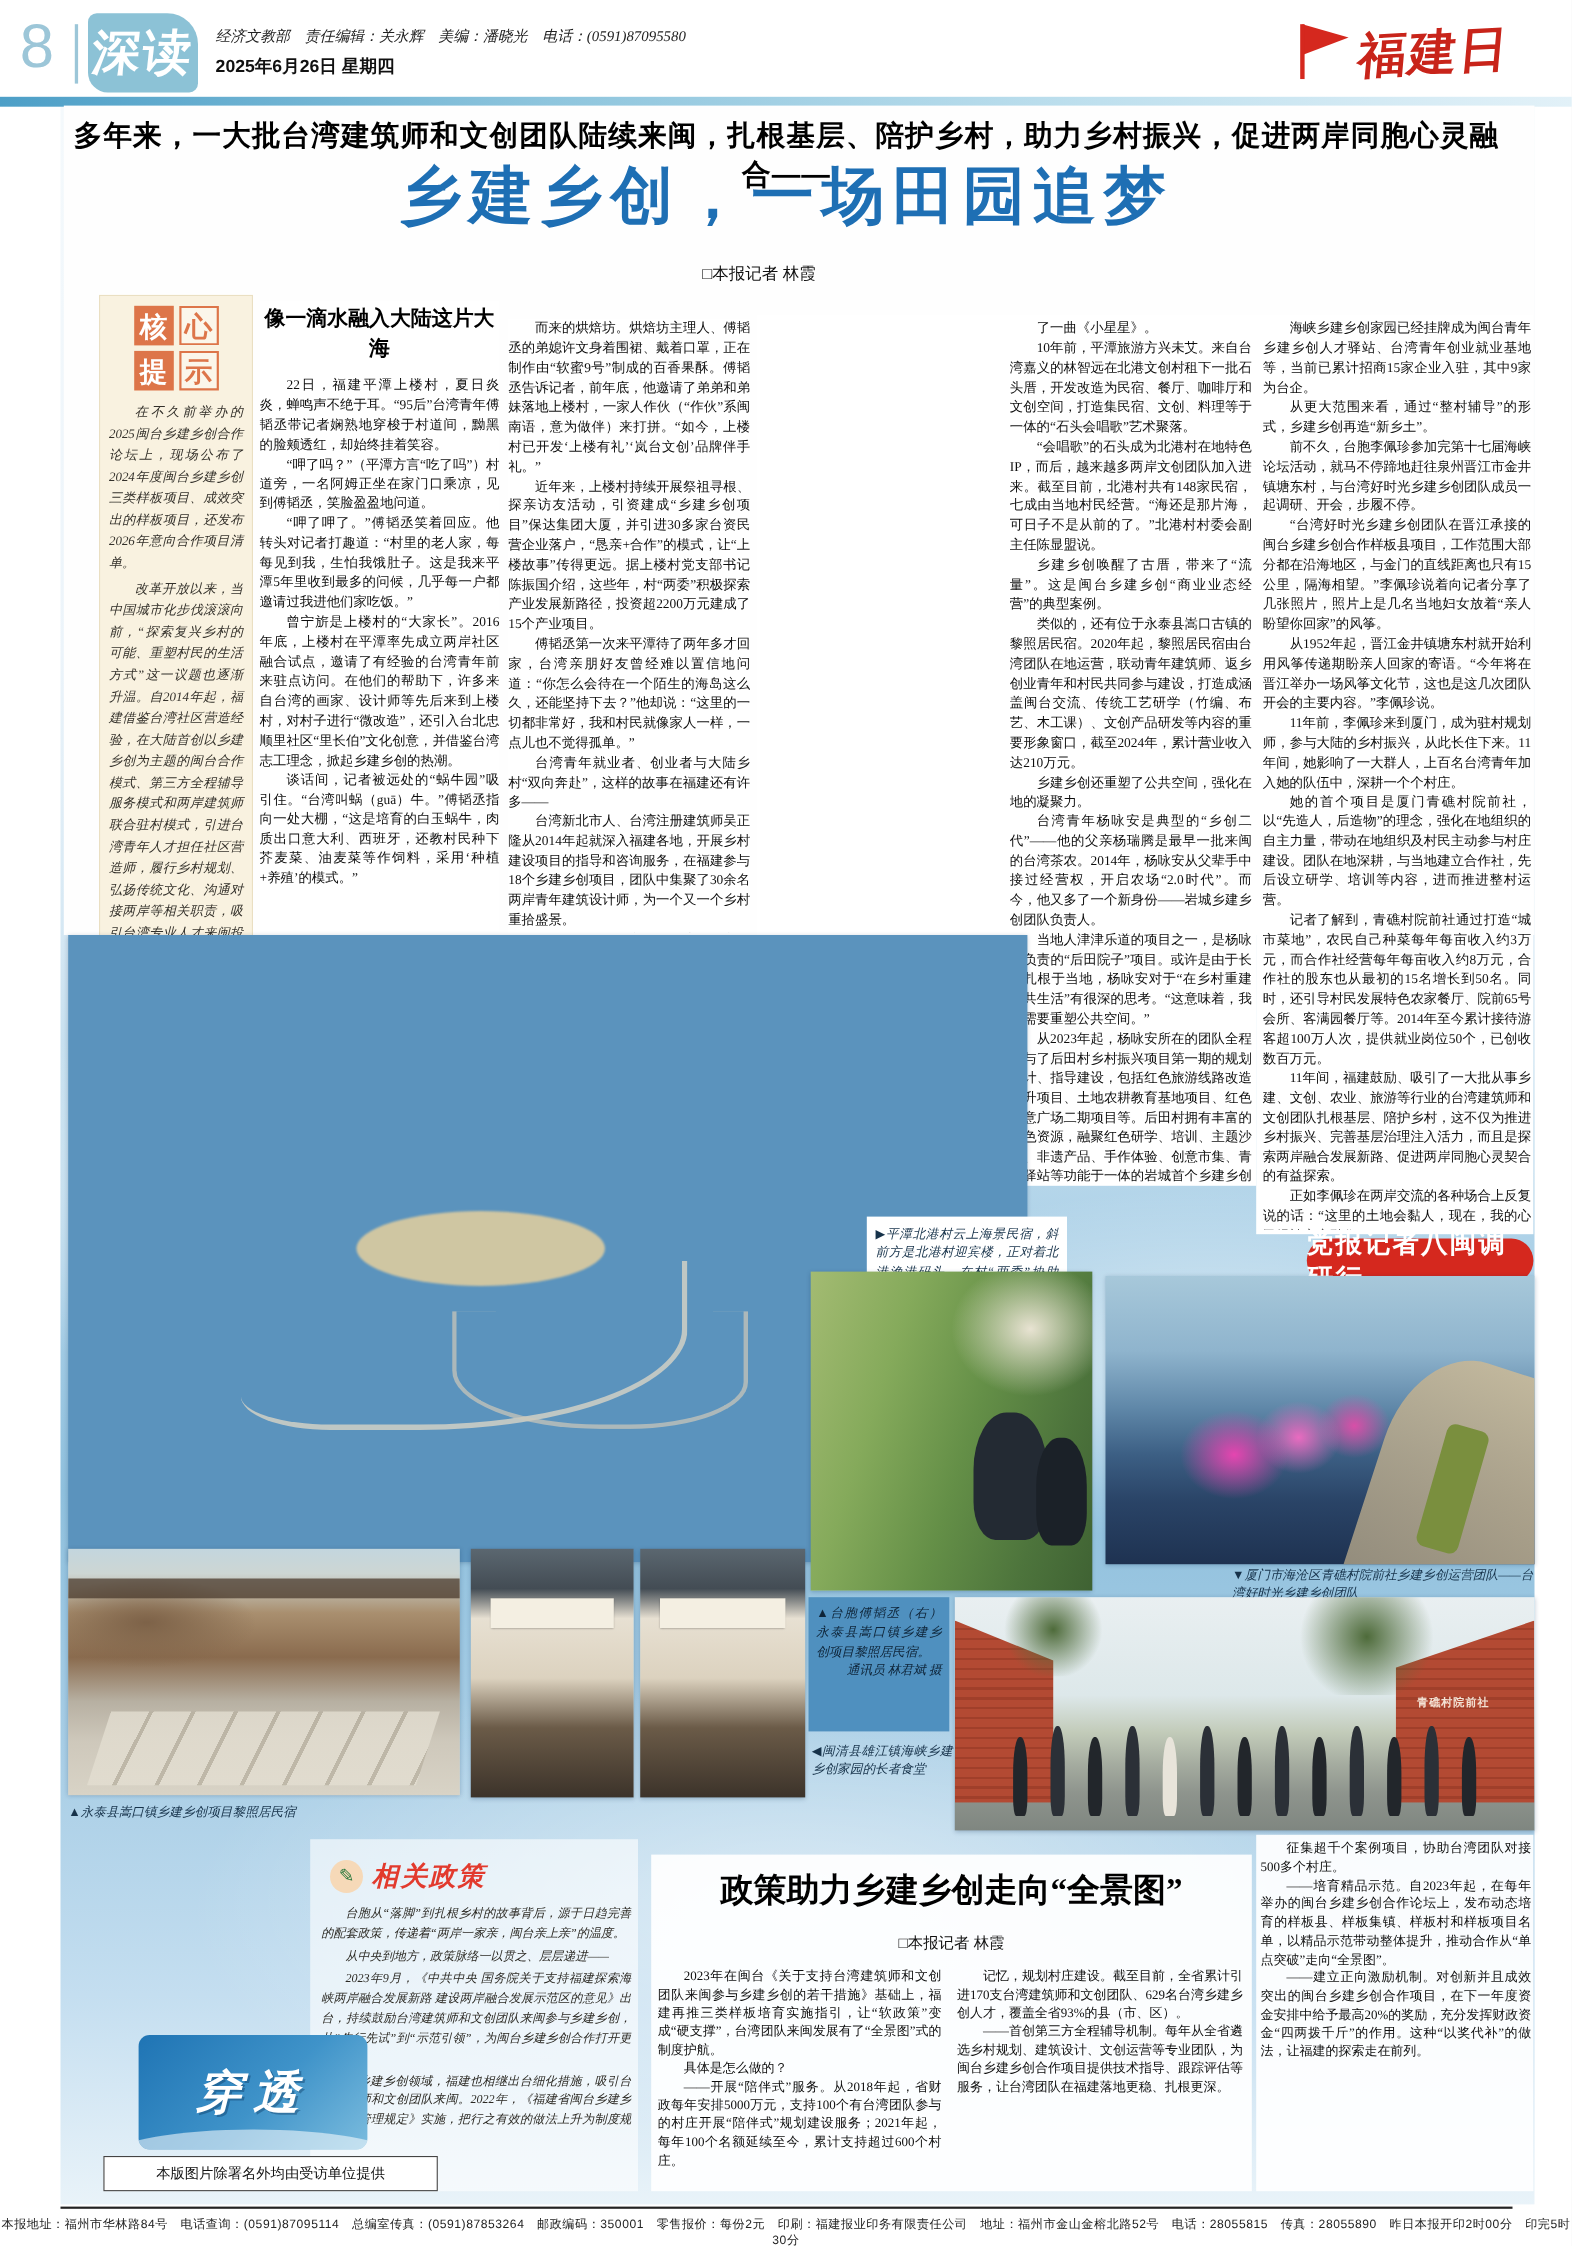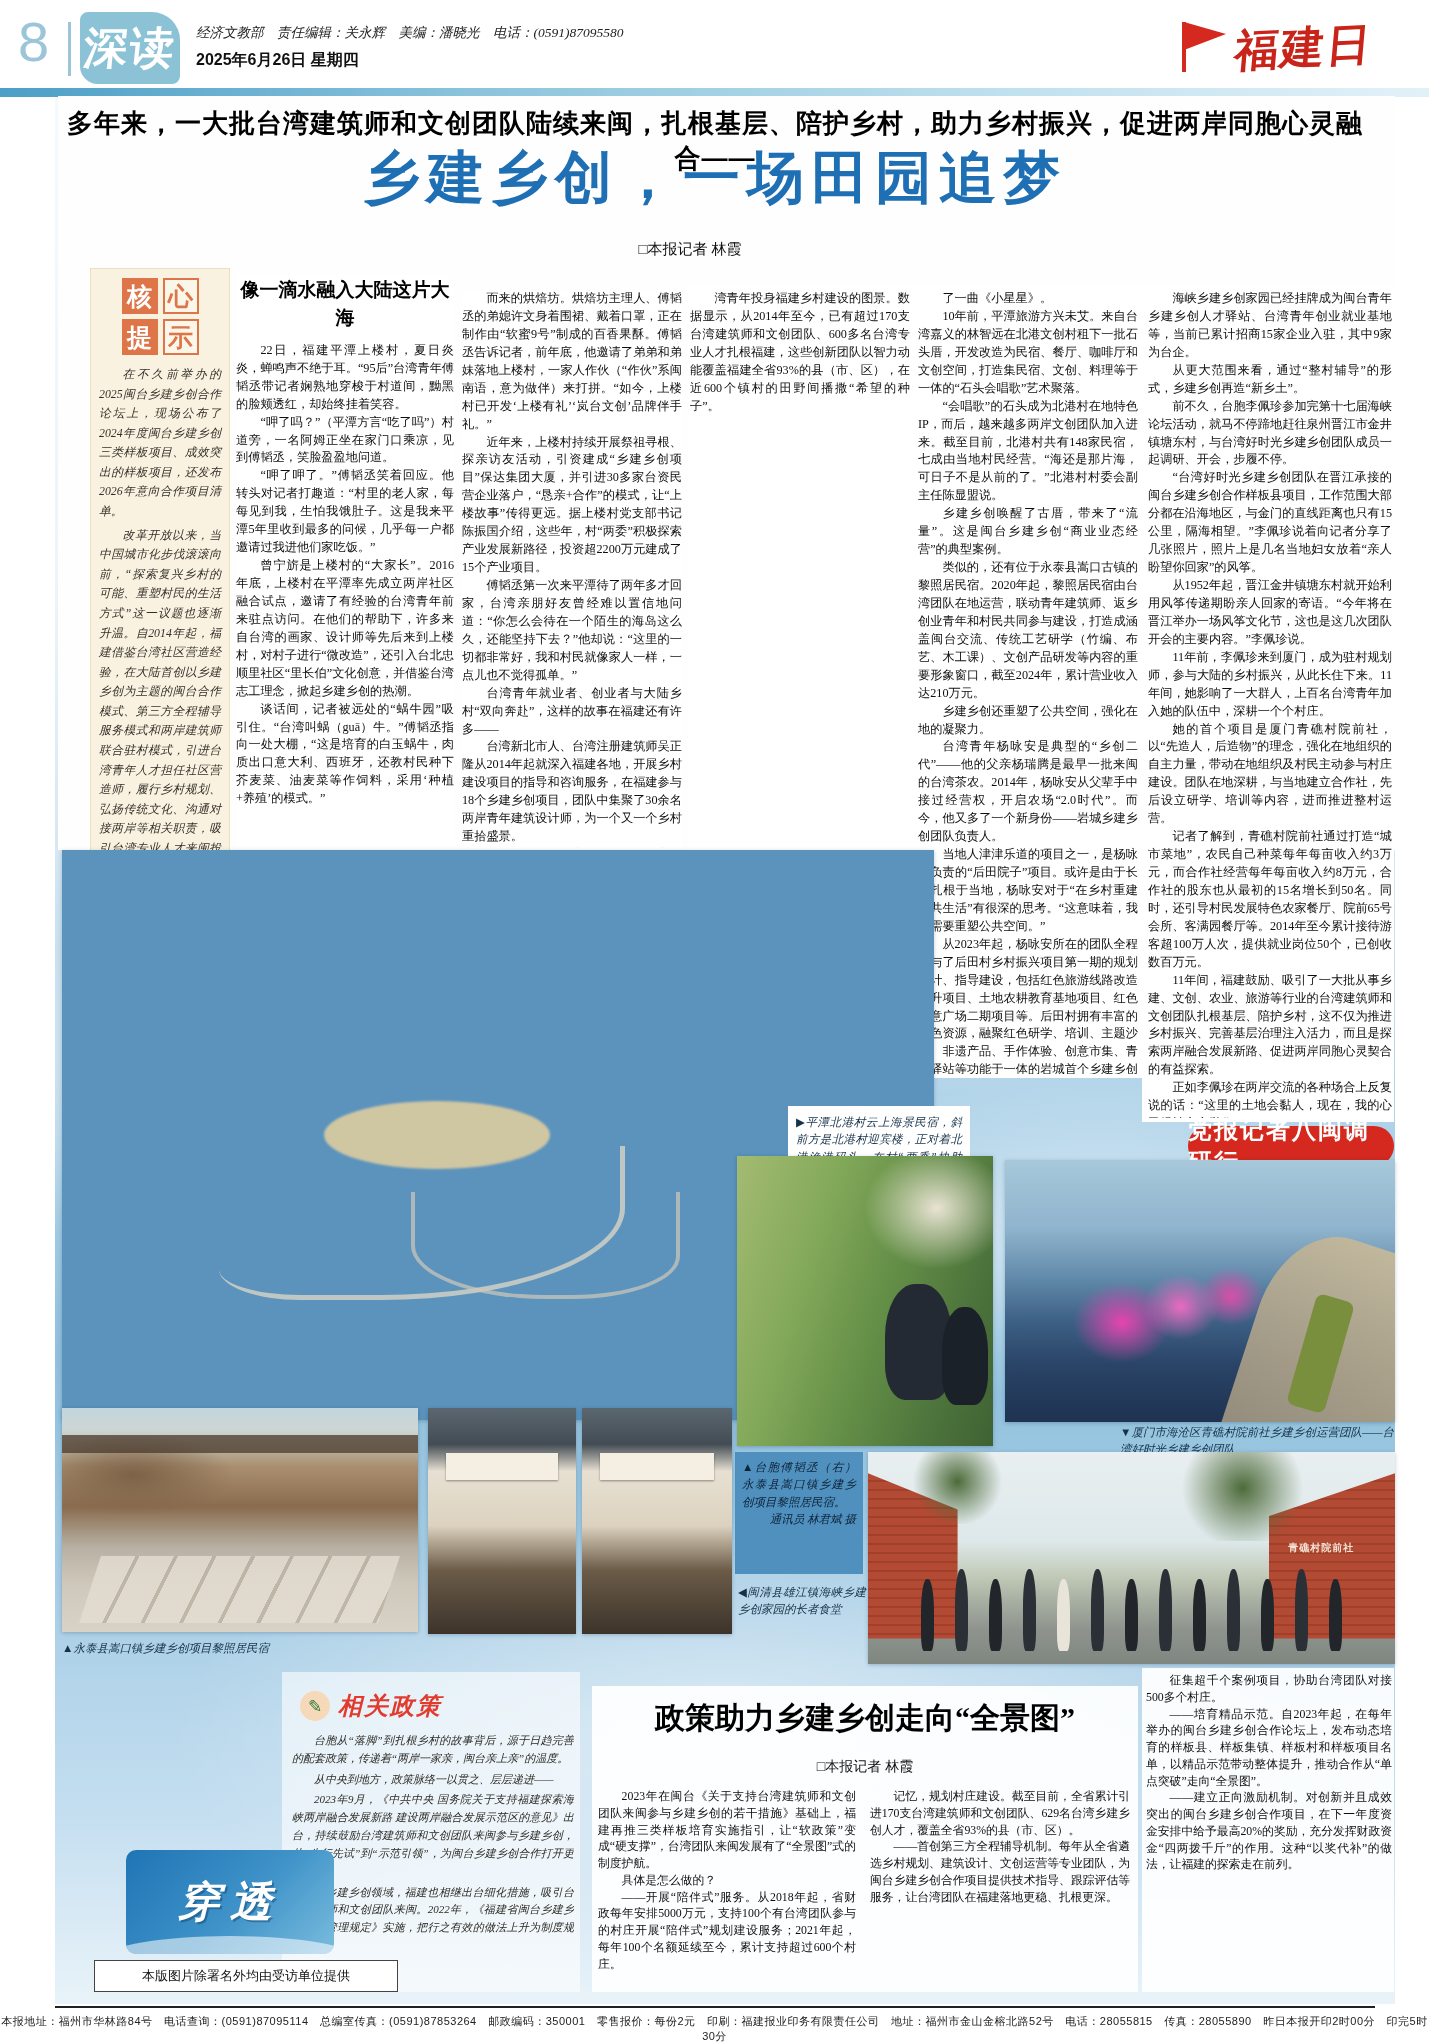--- a/index.html
+++ b/index.html
@@ -226,23 +226,20 @@
   <div class="abs col" style="left:462px;top:290px;width:220px;height:558px;">
       <p>而来的烘焙坊。烘焙坊主理人、傅韬丞的弟媳许文身着围裙、戴着口罩，正在制作由“软蜜9号”制成的百香果酥。傅韬丞告诉记者，前年底，他邀请了弟弟和弟妹落地上楼村，一家人作伙（“作伙”系闽南语，意为做伴）来打拼。“如今，上楼村已开发‘上楼有礼’‘岚台文创’品牌伴手礼。”</p>
       <p>近年来，上楼村持续开展祭祖寻根、探亲访友活动，引资建成“乡建乡创项目”保达集团大厦，并引进30多家台资民营企业落户，“恳亲+合作”的模式，让“上楼故事”传得更远。据上楼村党支部书记陈振国介绍，这些年，村“两委”积极探索产业发展新路径，投资超2200万元建成了15个产业项目。</p>
       <p>傅韬丞第一次来平潭待了两年多才回家，台湾亲朋好友曾经难以置信地问道：“你怎么会待在一个陌生的海岛这么久，还能坚持下去？”他却说：“这里的一切都非常好，我和村民就像家人一样，一点儿也不觉得孤单。”</p>
       <p>台湾青年就业者、创业者与大陆乡村“双向奔赴”，这样的故事在福建还有许多——</p>
       <p>台湾新北市人、台湾注册建筑师吴正隆从2014年起就深入福建各地，开展乡村建设项目的指导和咨询服务，在福建参与18个乡建乡创项目，团队中集聚了30余名两岸青年建筑设计师，为一个又一个乡村重拾盛景。</p>
       <p>来自台北的陈榆文2020年告别城市的快节奏生活，带领团队走进福建福州、南平等地的乡村，对村庄空间布局进行科学规划设计，对村容村貌和乡村文化资源进行精心改造与整合。“不少村民热情地向我讲述他们的亲戚是如何迁徙到台湾的，这些看似微不足道的小细节，却让我真切地感受到两岸之间血脉相连、民心相融。”陈榆文说。</p>
     </div>
 
   <div class="abs u" style="left:688px;top:286px;width:226px;height:792px;"></div>
-  <div class="abs col" style="left:690px;top:290px;width:220px;height:688px;background:transparent;">
-      <p>湾青年投身福建乡村建设的图景。数据显示，从2014年至今，已有超过170支台湾建筑师和文创团队、600多名台湾专业人才扎根福建，这些创新团队以智力动能覆盖福建全省93%的县（市、区），在近600个镇村的田野间播撒“希望的种子”。</p>
-    </div>
   <div class="abs h2sec">重塑公共空间，建构乡村价值</div>
   <div class="abs col" style="left:690px;top:1014px;width:220px;height:62px;background:transparent;">
       <p>“哆啦唻咪发拉拉唆，发发咪咪来来哆……”用锤子敲打平潭北港村山上的10多块石头，竟“合奏”出</p>
     </div>
 
   <div class="abs u" style="left:914px;top:286px;width:228px;height:792px;"></div>
   <div class="abs col" style="left:918px;top:290px;width:220px;height:784px;background:transparent;">
       <p>了一曲《小星星》。</p>
       <p>10年前，平潭旅游方兴未艾。来自台湾嘉义的林智远在北港文创村租下一批石头厝，开发改造为民宿、餐厅、咖啡厅和文创空间，打造集民宿、文创、料理等于一体的“石头会唱歌”艺术聚落。</p>
       <p>“会唱歌”的石头成为北港村在地特色IP，而后，越来越多两岸文创团队加入进来。截至目前，北港村共有148家民宿，七成由当地村民经营。“海还是那片海，可日子不是从前的了。”北港村村委会副主任陈显盟说。</p>

